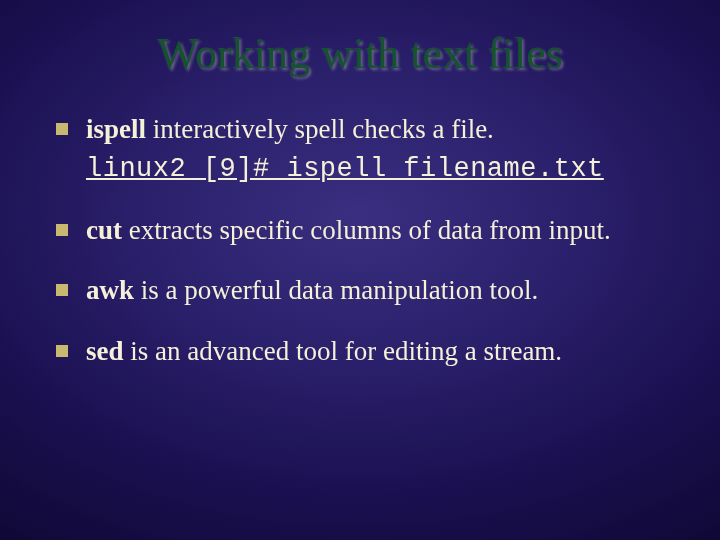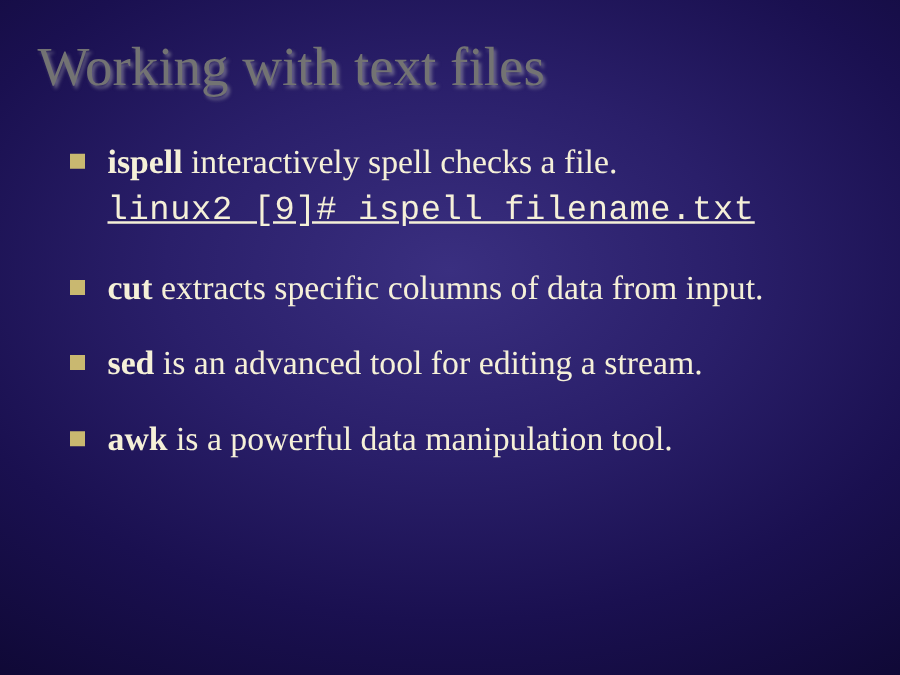--- a/index.html
+++ b/index.html
@@ -15,23 +15,23 @@
     color: #f5f0d8;
   }
   .slide {
     width: 720px;
     height: 540px;
     position: relative;
     box-sizing: border-box;
     padding: 20px 30px 30px 30px;
   }
   .title {
-    text-align: left;
+    text-align: center;
     font-size: 44px;
-    color: #737373;
+    color: #14532d;
     text-shadow: 2px 2px 3px rgba(180,180,180,0.5);
     margin: 8px 0 32px 0;
     font-weight: normal;
   }
   .bullets {
     list-style: none;
     padding: 0 10px 0 20px;
     margin: 0;
     font-size: 27px;
     line-height: 1.35;
@@ -76,22 +76,22 @@
 
     <div class="mono">linux2 [9]# ispell filename.txt</div>
 
     <li>
       <span class="square"></span>
       <span class="bold">cut</span><span> extracts specific columns of data from input.</span>
     </li>
 
     <li>
       <span class="square"></span>
-      <span class="bold">sed</span><span> is an advanced tool for editing a stream.</span>
+      <span class="bold">awk</span><span> is a powerful data manipulation tool.</span>
     </li>
 
     <li>
       <span class="square"></span>
-      <span class="bold">awk</span><span> is a powerful data manipulation tool.</span>
+      <span class="bold">sed</span><span> is an advanced tool for editing a stream.</span>
     </li>
 
   </ul>
 </div>
 
 </body></html>

